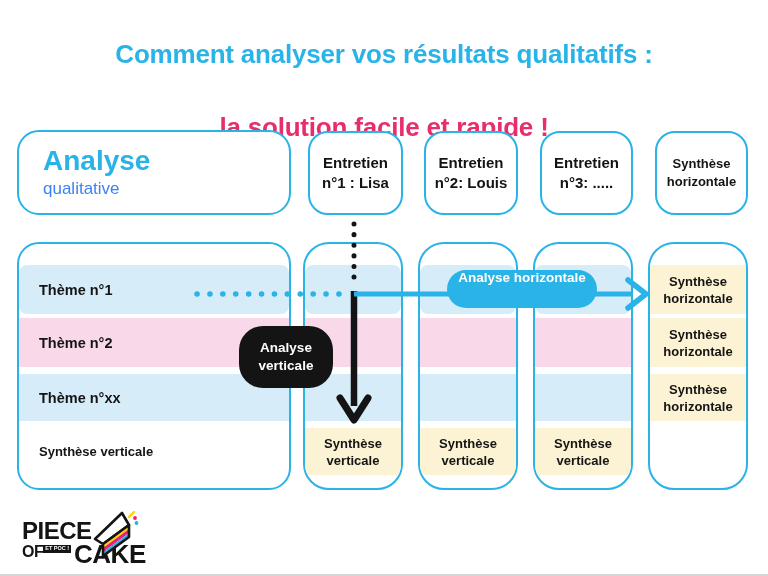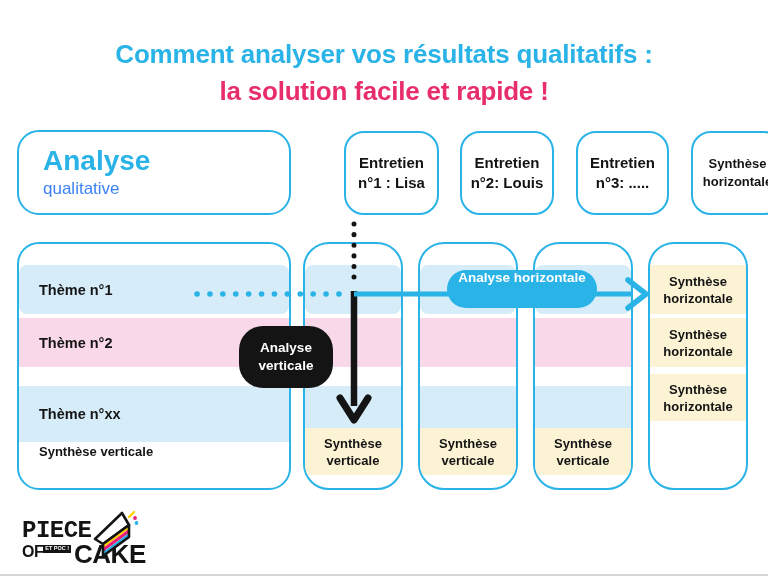--- a/index.html
+++ b/index.html
@@ -3,47 +3,47 @@
 <meta charset="utf-8">
 <style>
   html,body{margin:0;padding:0;background:#fff;}
   .page{position:relative;width:768px;height:576px;background:#ffffff;overflow:hidden;
         font-family:"Liberation Sans",sans-serif;color:#141414;}
 
   
   .title{position:absolute;left:0;top:36px;width:768px;text-align:center;font-weight:700;
          font-size:26px;line-height:37px;letter-spacing:-0.2px;}
   .title .l1{color:#29b3e7;display:block;}
-  .title .l2{color:#e82d6d;display:block;}
+  .title .l2{color:#e82d6d;display:block;margin-top:36px;}
 
   
   .box{position:absolute;box-sizing:border-box;background:#fff;border:2.4px solid #29b3e7;}
 
   
   .analyse-box{left:17px;top:130px;width:274px;height:85px;border-radius:22px;
                display:flex;flex-direction:column;justify-content:center;padding-left:24px;}
   .analyse-box .big{color:#29b3e7;font-weight:700;font-size:28px;line-height:30px;}
   .analyse-box .sub{color:#3b82f6;font-weight:400;font-size:17px;line-height:20px;margin-top:3px;}
   .hbox{top:131px;height:84px;border-radius:20px;display:flex;flex-direction:column;
         align-items:center;justify-content:center;text-align:left;font-weight:700;
-        font-size:15px;line-height:20px;margin-left:36px;}
+        font-size:15px;line-height:20px;}
   .hbox.small{font-size:13px;line-height:18px;}
   .hb1{left:308px;width:95px;} .hb2{left:424px;width:94px;}
   .hb3{left:540px;width:93px;} .hb4{left:655px;width:93px;}
 
   
   .mbox{top:242px;height:248px;border-radius:26px;overflow:hidden;}
   .left-matrix{left:17px;width:274px;border-radius:22px;}
   .col1{left:303px;width:100px;} .col2{left:418px;width:100px;}
   .col3{left:533px;width:100px;} .col4{left:648px;width:100px;}
 
   .band{position:absolute;left:0;right:0;}
   .b1{top:21px;height:49px;background:#d6edf9;border-radius:8px;}
   .b2{top:74px;height:49px;background:#f9d9e9;}
-  .b3{top:142px;height:56px;background:#d6edf9;}
+  .b3{top:130px;height:47px;background:#d6edf9;}
   .by{top:184px;height:47px;background:#fbf3d4;}
   .hy1{top:21px;height:49px;background:#fbf3d4;}
   .hy2{top:74px;height:49px;background:#fbf3d4;}
   .hy3{top:130px;height:47px;background:#fbf3d4;}
 
   .theme-label{position:absolute;left:20px;top:0;bottom:0;display:flex;align-items:center;
                font-weight:700;font-size:14.5px;}
   .synth-left{position:absolute;left:20px;top:184px;height:47px;display:flex;align-items:center;
               font-weight:700;font-size:13px;}
   .cell-txt{position:absolute;left:0;right:0;top:0;bottom:0;display:flex;flex-direction:column;
@@ -57,21 +57,21 @@
   .badge-v{position:absolute;left:239px;top:326px;width:94px;height:62px;background:#141414;
            border-radius:24px;color:#fff;z-index:6;display:flex;flex-direction:column;
            align-items:center;justify-content:center;text-align:center;
            font-weight:700;font-size:13.5px;line-height:18px;}
   .badge-h{position:absolute;left:447px;top:270px;width:150px;height:38px;background:#29b3e7;
            border-radius:19px;color:#fff;z-index:6;display:flex;align-items:flex-start;
            justify-content:center;font-weight:700;font-size:13.5px;}
 
   
   .logo{position:absolute;left:22px;top:519px;line-height:1;z-index:4;}
-  .logo .w1{font-weight:800;font-size:24px;letter-spacing:-0.5px;display:block;font-family:Liberation Mono, monospace;}
+  .logo .w1{font-weight:800;font-size:24px;letter-spacing:-0.5px;display:block;}
   .logo-row2{display:flex;align-items:flex-start;margin-top:1px;}
   .of-wrap{display:flex;flex-direction:row;align-items:flex-start;}
   .logo .w2{font-weight:800;font-size:16px;letter-spacing:-0.5px;}
   .logo .tag{font-size:5.5px;font-weight:700;background:#141414;color:#fff;
              padding:1px 2px;margin-top:1px;white-space:nowrap;}
   .logo .w3{font-weight:800;font-size:26px;letter-spacing:-0.5px;margin-left:3px;margin-top:-3px;}
   .cake{position:absolute;left:71px;top:-9px;}
 
   .bottom-edge{position:absolute;left:0;bottom:0;width:768px;height:2px;background:#d6d6d6;}
 </style>

